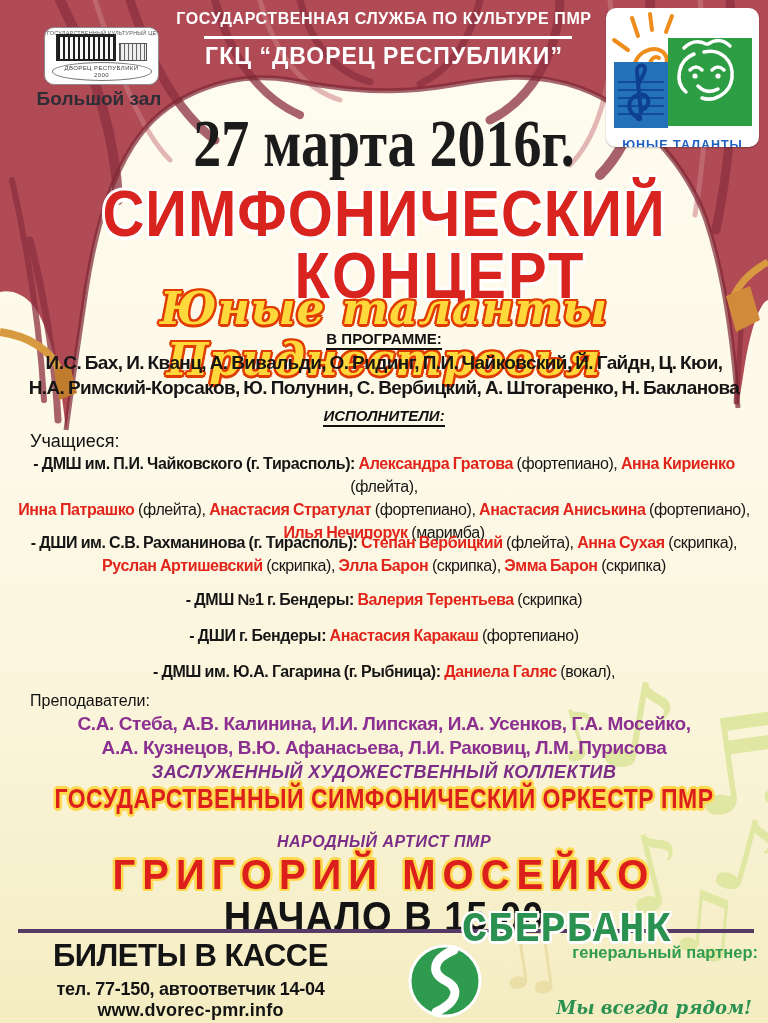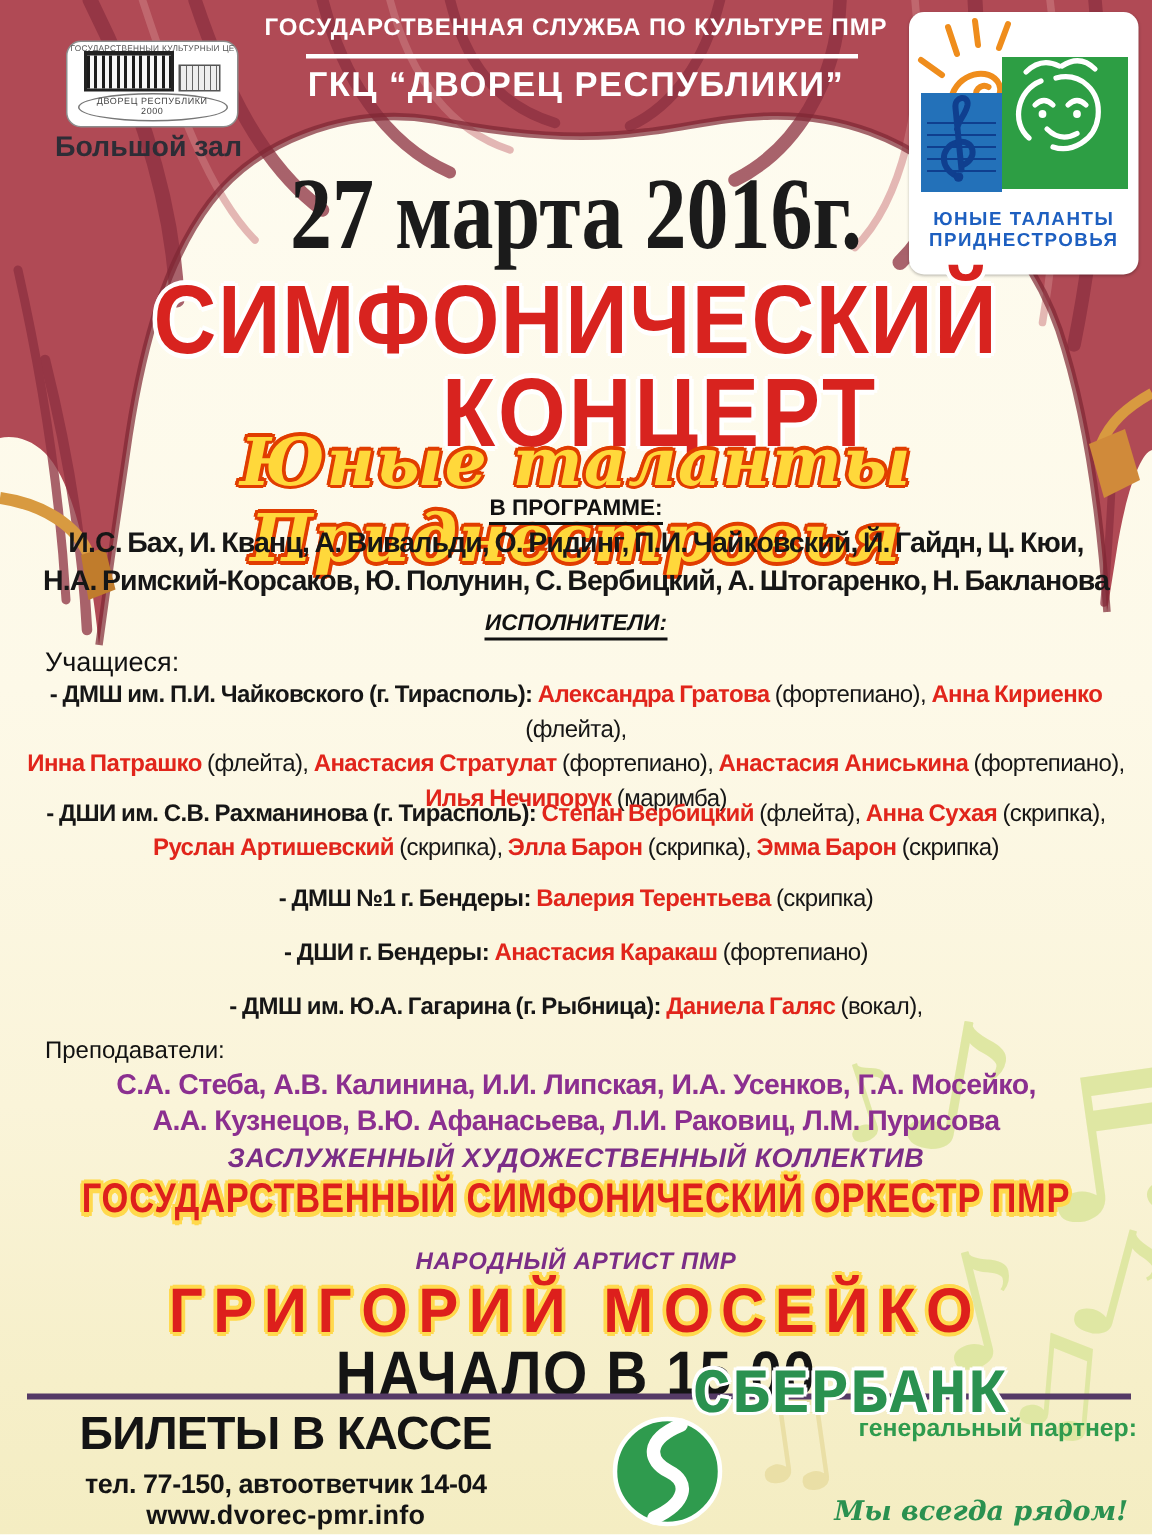--- a/index.html
+++ b/index.html
@@ -31,21 +31,21 @@
   .stamp-building{display:flex;justify-content:center;align-items:flex-end;gap:3px;height:24px;margin-top:1px;}
   .b-main{width:56px;height:22px;border:2px solid #222;border-top:3px solid #222;
           background:repeating-linear-gradient(90deg,#1c1c1c 0 2px,#f7f7f7 2px 5px);}
   .b-side{width:26px;height:16px;border:1px solid #555;
           background:repeating-linear-gradient(90deg,#666 0 1px,#eee 1px 4px);}
   .stamp-seal{width:98px;height:17px;margin:1px auto 0;border:1px solid #777;border-radius:50%;
               display:flex;flex-direction:column;justify-content:center;align-items:center;
               font-size:6px;color:#444;line-height:1.05;letter-spacing:.4px;}
 
   
-  .logo-card{top:8px;left:606px;width:153px;height:175px;background:#ffffff;
+  .logo-card{top:8px;left:606px;width:153px;height:139px;background:#ffffff;
              border-radius:10px;box-shadow:0 1px 2px rgba(0,0,0,.25);overflow:hidden;}
   .logo-text{margin-top:-4px;text-align:center;font-weight:bold;font-size:12.5px;
              color:#1d5fc0;letter-spacing:1px;line-height:1.15;}
 
   
   .date{top:104px;font-family:"Liberation Serif",serif;font-weight:bold;font-size:56px;
         color:#1b1b1b;transform:scaleY(1.22);transform-origin:top center;}
   .outline-white{text-shadow:3px 0 0 #fff,-3px 0 0 #fff,0 3px 0 #fff,0 -3px 0 #fff,
                  2px 2px 0 #fff,-2px 2px 0 #fff,2px -2px 0 #fff,-2px -2px 0 #fff;}
   .outline-yellow{text-shadow:2.5px 0 0 #ffd94d,-2.5px 0 0 #ffd94d,0 2.5px 0 #ffd94d,0 -2.5px 0 #ffd94d,

